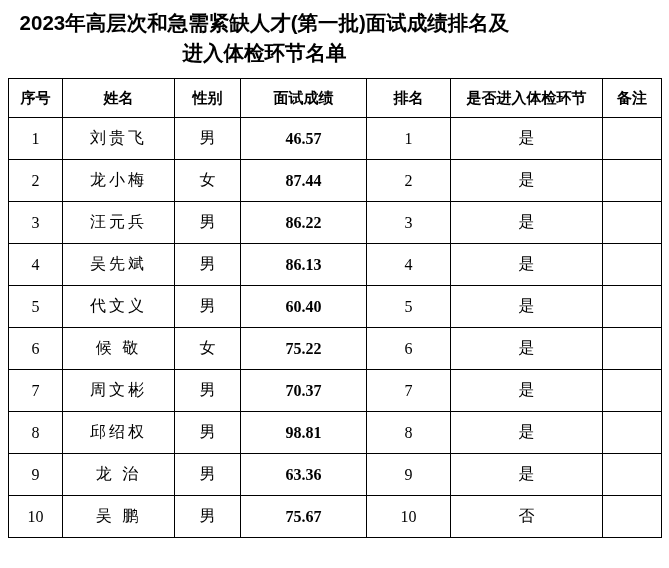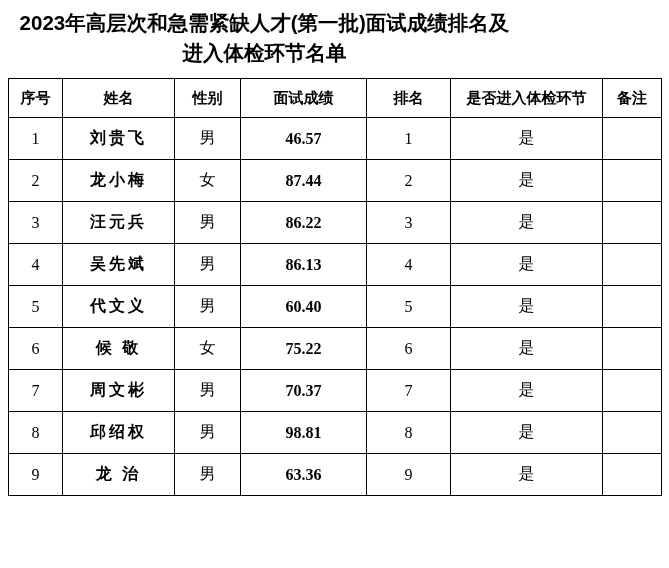--- a/index.html
+++ b/index.html
@@ -55,21 +55,21 @@
   table.rank-table td {
     height: 41px;
     font-size: 16px;
   }
   td.c-num {
     font-family: "Liberation Serif", "DejaVu Serif", serif;
     font-size: 15.5px;
   }
   td.c-name {
     font-family: "Liberation Sans", "DejaVu Sans", sans-serif;
-    font-weight: bold;
+    font-weight: normal;
     font-size: 17px;
     letter-spacing: 3px;
   }
   td.c-gender {
     font-family: "Liberation Sans", "DejaVu Sans", sans-serif;
     font-size: 16px;
   }
   td.c-score {
     font-family: "Liberation Serif", "DejaVu Serif", serif;
     font-weight: bold;
@@ -198,17 +198,26 @@
         </tr>
         <tr>
           <td class="c-num">9</td>
           <td class="c-name">龙 治</td>
           <td class="c-gender">男</td>
           <td class="c-score">63.36</td>
           <td class="c-rank">9</td>
           <td class="c-pass">是</td>
           <td class="c-remark"></td>
         </tr>
+        <tr>
+          <td class="c-num">10</td>
+          <td class="c-name">吴 鹏</td>
+          <td class="c-gender">男</td>
+          <td class="c-score">75.67</td>
+          <td class="c-rank">10</td>
+          <td class="c-pass">否</td>
+          <td class="c-remark"></td>
+        </tr>
       </tbody>
     </table>
   </div>
 
 </div>
 
 </body></html>

